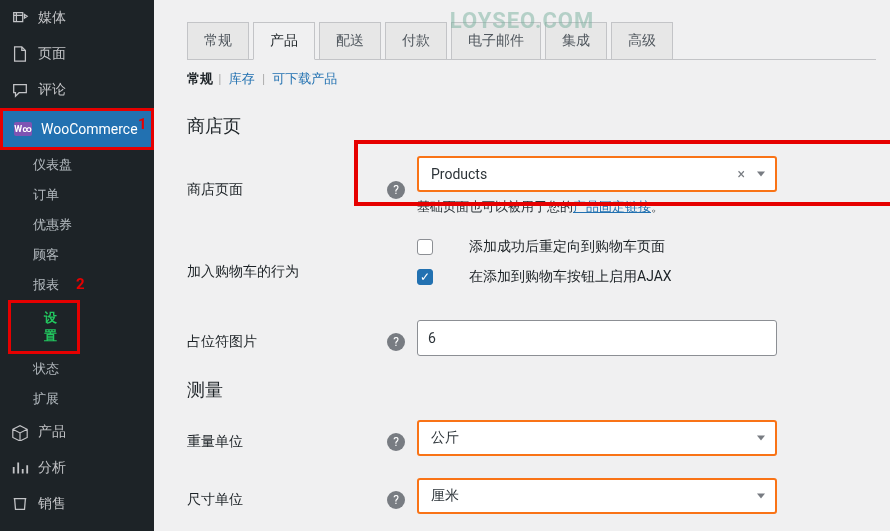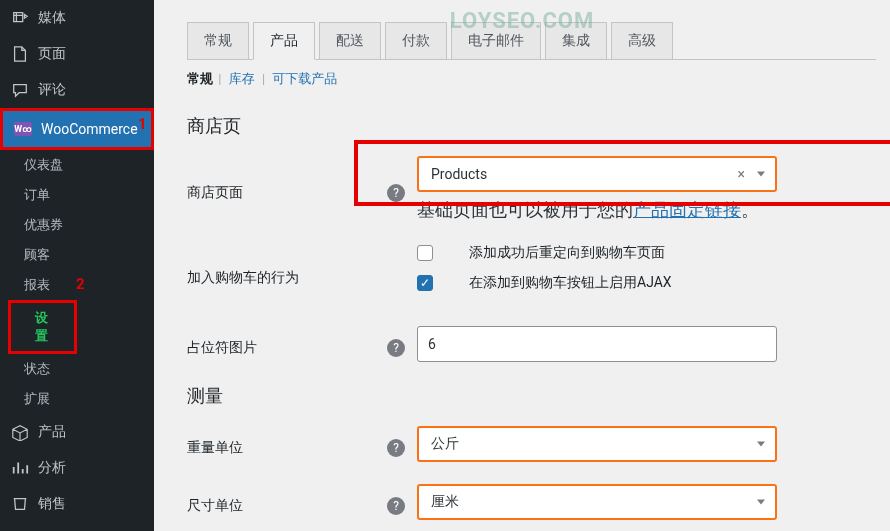--- a/index.html
+++ b/index.html
@@ -1,20 +1,20 @@
 <!DOCTYPE html>
 <html><head>
   <meta charset="utf-8">
   <style>
     * { margin: 0; padding: 0; box-sizing: border-box; font-family: -apple-system, BlinkMacSystemFont, "Segoe UI", Roboto, sans-serif; }
     body { width: 890px; height: 531px; overflow: hidden; background: #f0f0f1; position: relative; }
     
     .sidebar { position: absolute; left: 0; top: 0; width: 154px; height: 531px; background: #1d2327; color: #f0f0f1; }
     .sidebar-item { display: flex; align-items: center; padding: 8px 10px; font-size: 14px; color: #c3c4c7; cursor: pointer; }
-    .sidebar-item.lowkey { font-size: 13px; color: rgba(240,246,252,.7); padding: 6px 24px; }
+    .sidebar-item.lowkey { font-size: 13px; color: rgba(240,246,252,.7); padding: 6px 33px; }
     .sidebar-item.active { background: #2271b1; color: #fff; }
     .sidebar-item .icon { width: 20px; height: 20px; margin-right: 8px; display: inline-flex; align-items: center; justify-content: center; }
     .woo-icon { background: #7f54b3; color: #fff; font-size: 9px; font-weight: 700; border-radius: 2px; width: 18px; height: 14px; display: inline-flex; align-items: center; justify-content: center; }
     .box-red { border: 3px solid #e60000; }
     .badge-red { position: absolute; color: #e60000; font-weight: 700; font-size: 15px; }
     
     .main { position: absolute; left: 154px; top: 0; right: 0; bottom: 0; background: #f0f0f1; padding-left: 19px; }
     .watermark { position: absolute; left: 50%; top: 8px; transform: translateX(-50%); font-size: 22px; font-weight: 700; color: rgba(120,175,158,.5); letter-spacing: 1px; pointer-events: none; z-index: 10; }
     
     .tabs { display: flex; gap: 0; margin: 22px 14px 0 14px; border-bottom: 1px solid #c3c4c7; }
@@ -29,21 +29,21 @@
     .section { padding: 0 14px; }
     .section h2 { font-size: 18px; font-weight: 500; color: #1d2327; margin: 10px 0 18px 0; }
     .row { display: flex; align-items: center; margin-bottom: 22px; }
     .row .label { width: 200px; font-size: 14px; color: #1d2327; padding-top: 8px; }
     .row .qmark { width: 18px; height: 18px; border-radius: 50%; background: #787c82; color: #fff; font-size: 12px; display: inline-flex; align-items: center; justify-content: center; margin-right: 12px; margin-top: 8px; }
     .row .ctrl { flex: 1; }
     
     .select2 { position: relative; background: #fff; border: 2px solid #f97316; border-radius: 3px; height: 36px; display: flex; align-items: center; padding: 0 56px 0 12px; font-size: 14px; color: #2c3338; width: 360px; }
     .select2 .x { position: absolute; right: 30px; top: 50%; transform: translateY(-50%); color: #787c82; font-size: 14px; cursor: pointer; }
     .select2 .arr { position: absolute; right: 10px; top: 50%; transform: translateY(-50%); border-left: 4px solid transparent; border-right: 4px solid transparent; border-top: 5px solid #787c82; }
-    .hint { font-size: 18px; color: #2c3338; margin-top: 6px; }
+    .hint { font-size: 13px; color: #2c3338; margin-top: 6px; }
     .hint a { color: #2271b1; text-decoration: underline; }
     
     .check-row { display: flex; align-items: center; margin-bottom: 12px; font-size: 14px; color: #1d2327; gap: 28px; }
     .chk { width: 16px; height: 16px; border: 1px solid #8c8f94; border-radius: 3px; margin-right: 8px; background: #fff; display: inline-flex; align-items: center; justify-content: center; }
     .chk.on { background: #2271b1; border-color: #2271b1; color: #fff; }
     .chk.on::after { content: "✓"; font-size: 12px; }
     
     .txt { background: #fff; border: 1px solid #8c8f94; border-radius: 3px; height: 36px; width: 360px; padding: 0 10px; font-size: 14px; color: #2c3338; }
     
     .redframe { position: absolute; border: 4px solid #e60000; pointer-events: none; }

